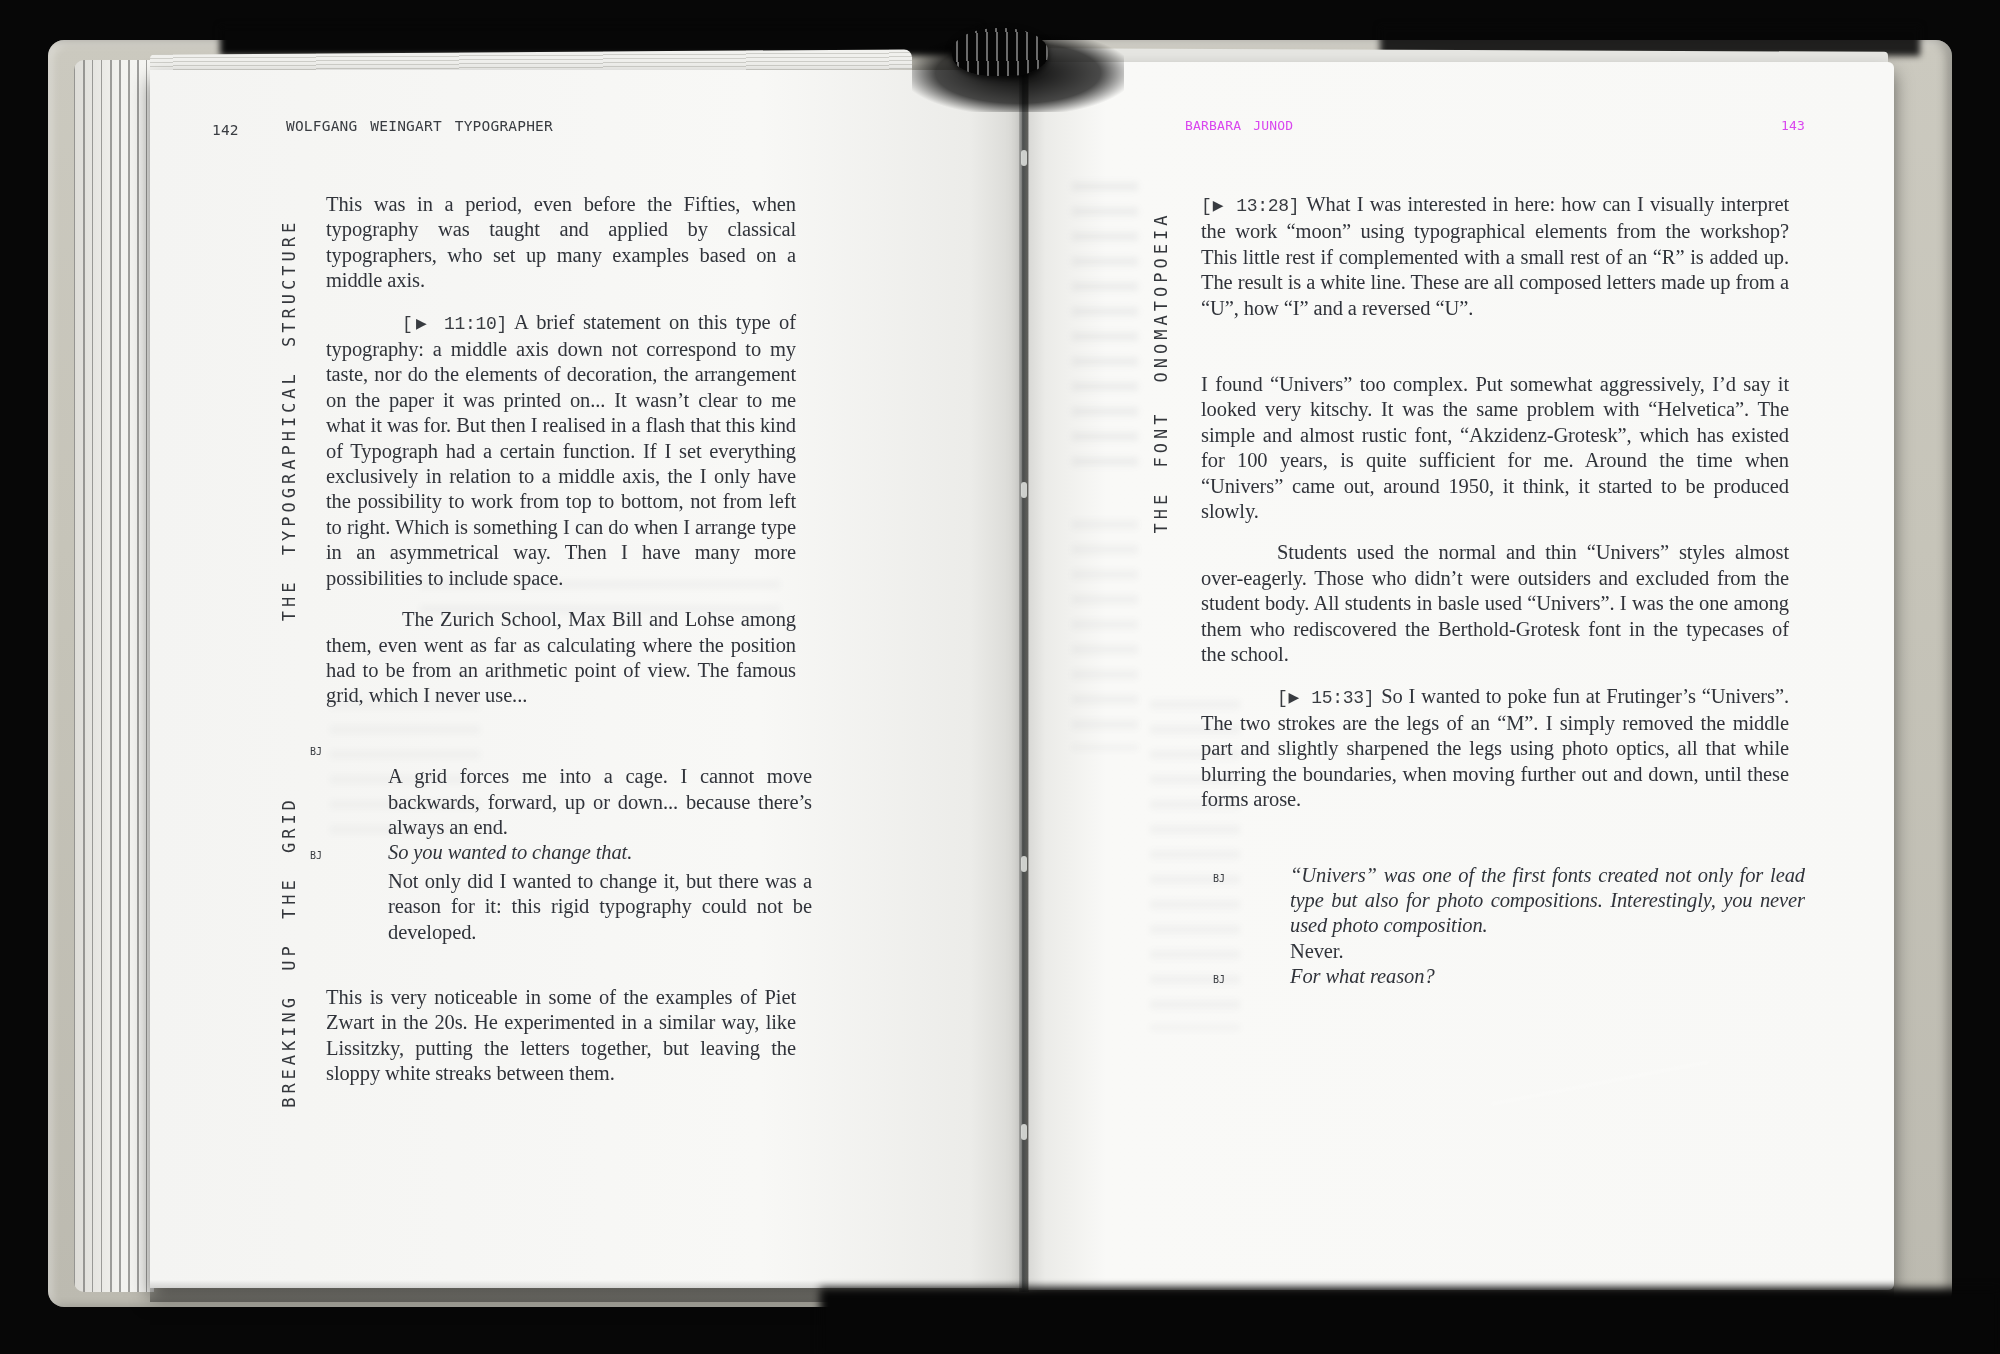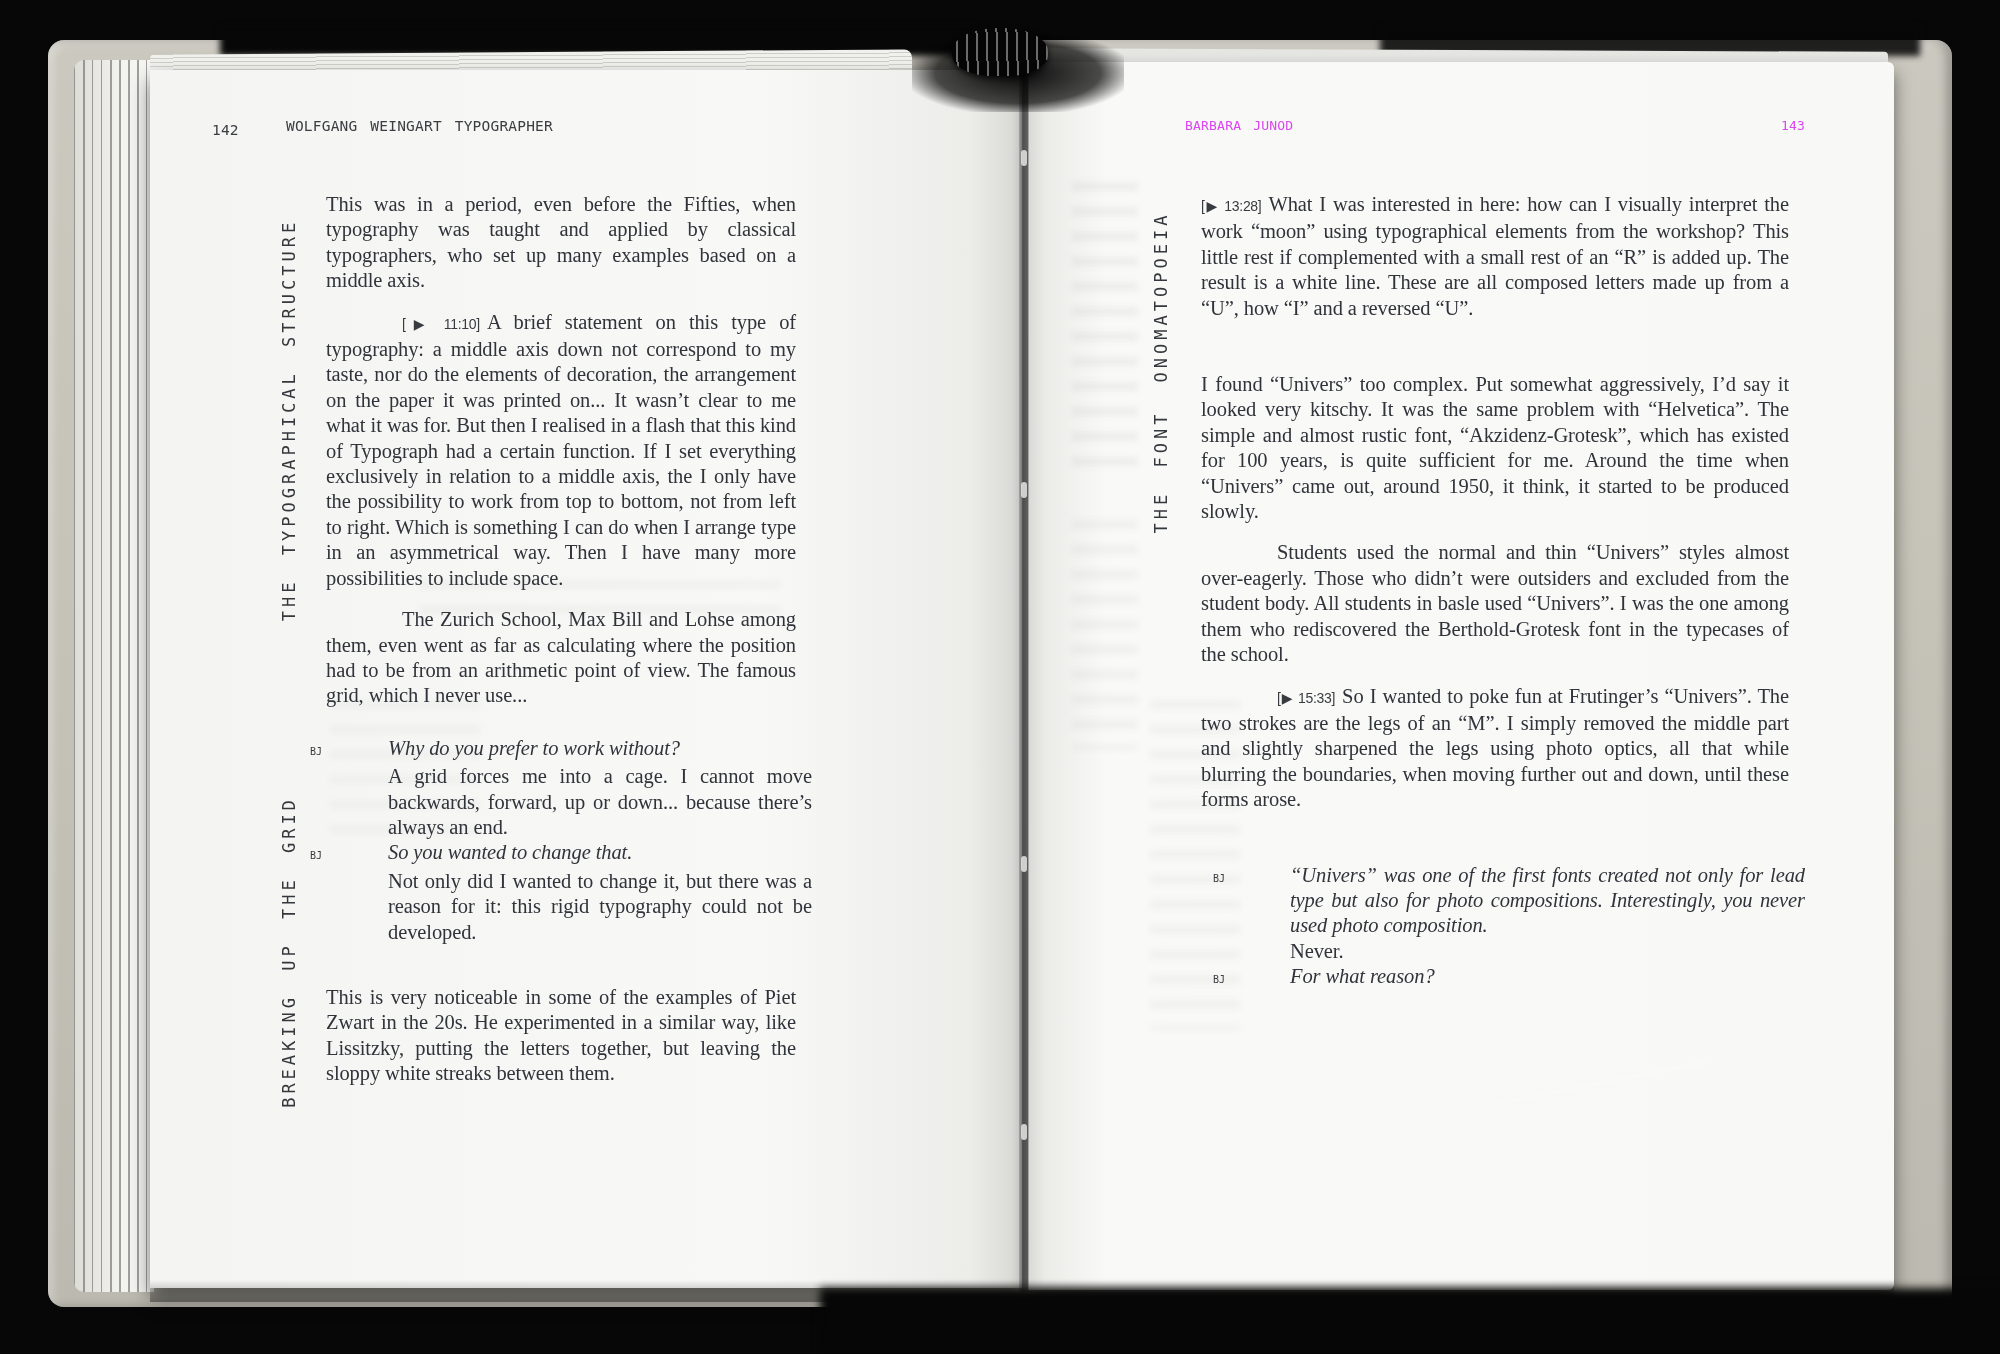--- a/index.html
+++ b/index.html
@@ -47,21 +47,21 @@
        font-family:"DejaVu Sans Mono","DejaVu Sans",monospace;font-size:13px;
        letter-spacing:.2px;word-spacing:4px;color:#d946ef;}
   .mlabel{position:absolute;transform:translate(-50%,-50%) rotate(-90deg);white-space:nowrap;
        font-family:"DejaVu Sans Mono","DejaVu Sans",monospace;font-size:17px;
        letter-spacing:4px;word-spacing:9px;color:#34373c;}
 
   
   .col{position:absolute;font-size:20.5px;line-height:25.4px;letter-spacing:-.1px;}
   .col p{margin:16px;text-align:justify;}
   .ind{text-indent:76px;}
-  .ts{font-family:Liberation Sans, sans-serif;font-size:14px;
+  .ts{font-family:Liberation Mono, monospace;font-size:18px;
       letter-spacing:-.3px;color:#383b40;margin-right:7px;}
   .dlg-block{margin-top:27px;}
   .dlg-block.r{margin-top:50px;}
   .dlg-row{display:flex;}
   .spk{flex:none;width:78px;font-family:"DejaVu Sans Mono","DejaVu Sans",monospace;
        font-size:10px;padding-top:3px;color:#383b40;}
   .page-rcol .spk{width:105px;padding-left:28px;box-sizing:border-box;}
   .dtext{flex:1;text-align:justify;}
   .italic{font-style:italic;}
   .after-dlg{margin-top:40px !important;}
@@ -115,21 +115,20 @@
   <div class="mlabel" style="left:1161px;top:472px">THE FONT</div>
 
   <div class="col" style="left:310px;top:176px;width:502px">
     <p>This was in a period, even before the Fifties, when typography was taught and applied by classical typographers, who set up many examples based on a middle axis.</p>
     <p class="ind"><span class="ts">[▶ 11:10]</span><span>A brief statement on this type of typography: a middle axis down not correspond to my taste, nor do the elements of decoration, the arrangement on the paper it was printed on... It wasn’t clear to me what it was for. But then I realised in a flash that this kind of Typograph had a certain function. If I set everything exclusively in relation to a middle axis, the I only have the possibility to work from top to bottom, not from left to right. Which is something I can do when I arrange type in an asymmetrical way. Then I have many more possibilities to include space.</span></p>
     <p class="ind">The Zurich School, Max Bill and Lohse among them, even went as far as calculating where the position had to be from an arithmetic point of view. The famous grid, which I never use...</p>
 
     <div class="dlg-block">
       <div class="dlg-row">
         <span class="spk">BJ</span>
-        <div class="dtext italic">Why do you prefer to work without?</div>
       </div>
       <div class="dlg-row">
         <span class="spk"></span>
         <div class="dtext">A grid forces me into a cage. I cannot move backwards, forward, up or down... because there’s always an end.</div>
       </div>
       <div class="dlg-row">
         <span class="spk">BJ</span>
         <div class="dtext italic">So you wanted to change that.</div>
       </div>
       <div class="dlg-row">

